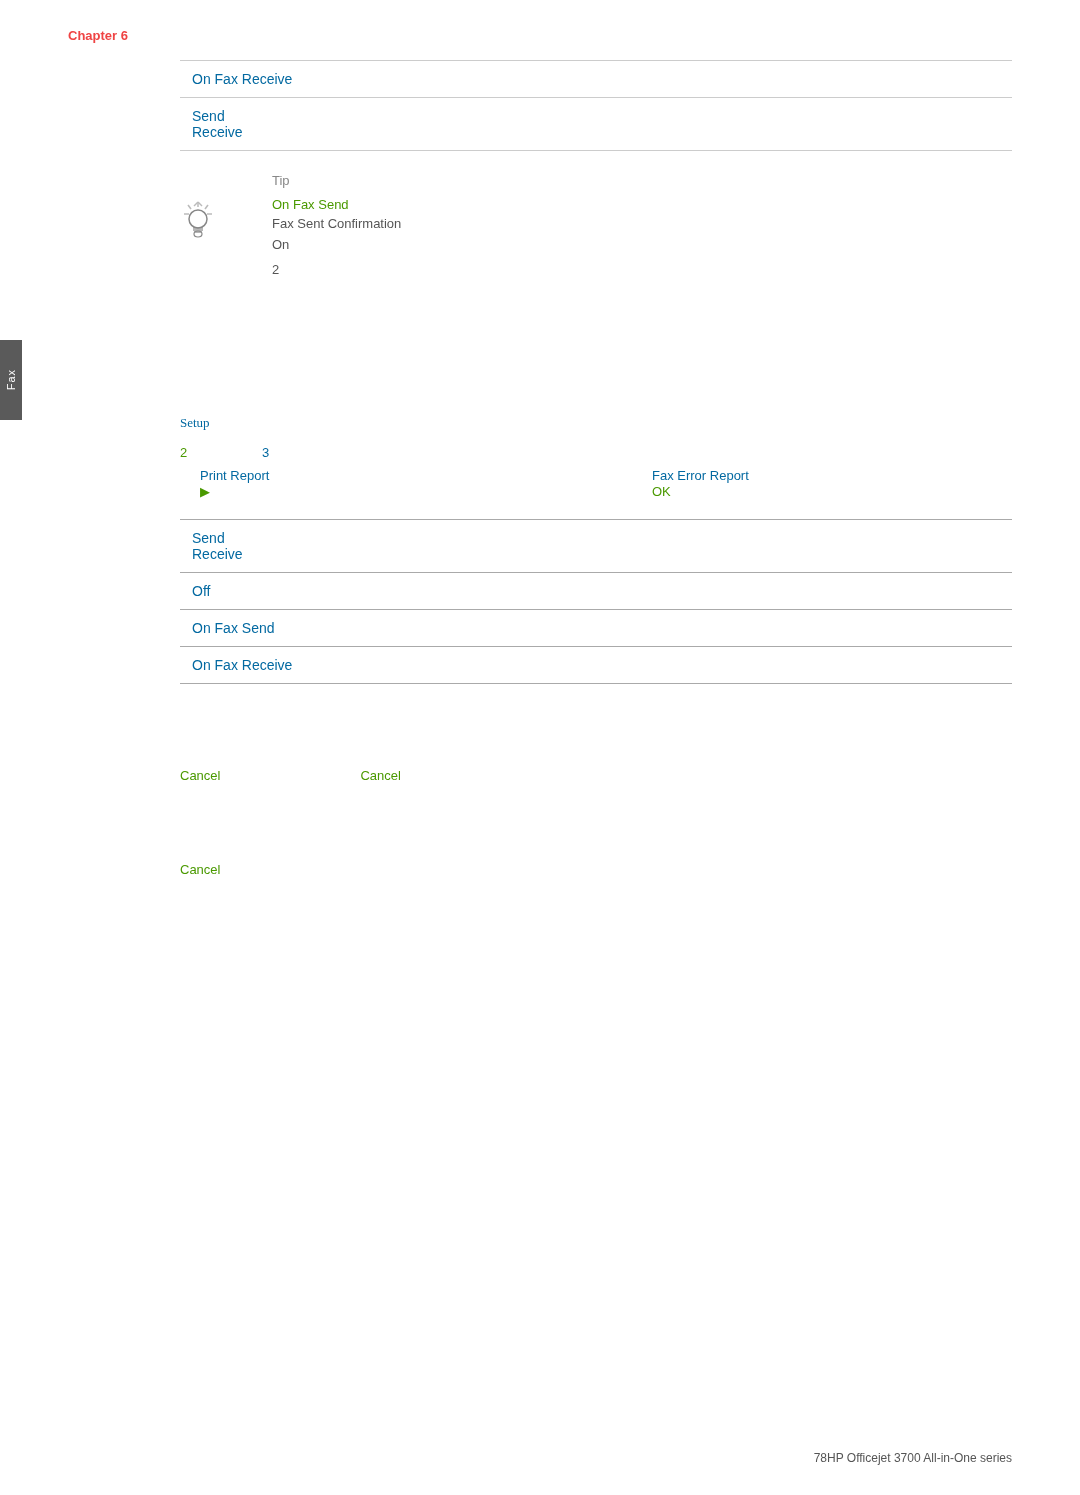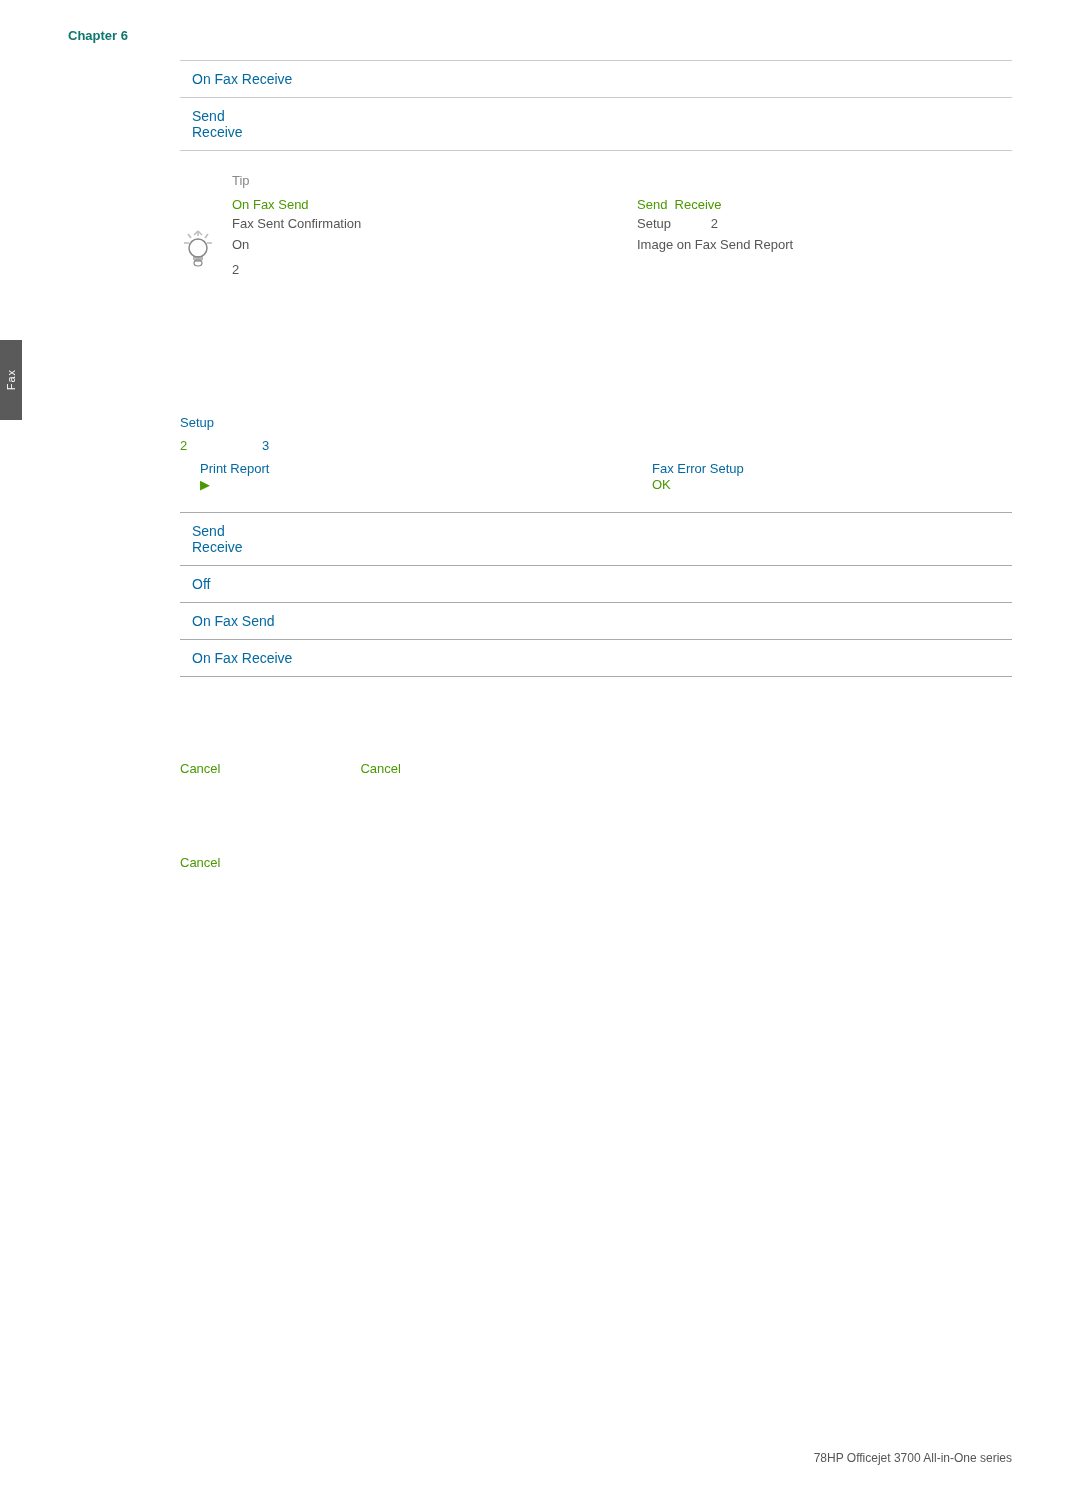--- a/index.html
+++ b/index.html
@@ -40,21 +40,21 @@
       letter-spacing: 1px;
     }
 
     
     .chapter-heading {
       position: absolute;
       top: 28px;
       left: 68px;
       font-size: 13px;
       font-weight: bold;
-      color: #0f766e;
+      color: #ef4444;
     }
 
     
     .main-content {
       position: absolute;
       top: 60px;
       left: 180px;
       right: 68px;
     }
 
@@ -77,23 +77,24 @@
     .menu-table td:last-child {
       border-left: none;
     }
     .green-text {
       color: #0369a1;
     }
 
     
     .tip-box {
       display: flex;
-      align-items: flex-end;
+      align-items: center;
       margin: 14px 0 20px 0;
       padding: 6px 0;
+      gap: 40px;
     }
     .tip-icon {
       width: 40px;
       height: 50px;
       margin-right: 12px;
       flex-shrink: 0;
       position: relative;
     }
     .tip-content {
       flex: 1;
@@ -246,47 +247,43 @@
           <ellipse cx="18" cy="34" rx="4" ry="3" fill="none" stroke="#888" stroke-width="1.2"></ellipse>
         </svg>
       </div>
       <div class="tip-content">
         <div class="tip-label">Tip</div>
         <div class="tip-columns">
           <div class="tip-col">
             <span class="step-num green-text">On Fax Send</span><br>
             <span class="step-text">Fax Sent Confirmation<br>On</span>
           </div>
-          <div class="tip-col">
-            <span class="step-num green-text">Send&nbsp; Receive</span><br>
-            <span class="step-text">Setup &nbsp;&nbsp;&nbsp;&nbsp;&nbsp;&nbsp;&nbsp;&nbsp;&nbsp;&nbsp;2<br>Image on Fax Send Report</span>
-          </div>
         </div>
         <div style="margin-top:4px;color:#555;font-size:13px;">2</div>
       </div>
     </div>
 
     <div style="height: 80px;"></div>
 
     <div class="steps-section">
-      <div style="display:flex; align-items:flex-start; margin-bottom:8px;">
+      <div style="display:flex; align-items:flex-start; margin-bottom:14px;font-family:Liberation Serif, serif;">
         <span class="green-text" style="font-size:13px; margin-right:8px;">Setup</span>
       </div>
       <div style="display:flex; align-items:flex-start; margin-bottom:4px;">
         <span class="green-text step-num-green">2</span>
         <span style="margin-left:20px;"></span>
         <span class="green-text" style="font-size:13px; margin-left:40px;">3</span>
       </div>
       <div class="step-block-columns">
         <div class="step-block-col">
           <span class="green-text" style="font-size:13px; display:block;">Print Report</span>
           <span style="color:#4a9900; font-size:13px;">▶</span>
         </div>
         <div class="step-block-col">
-          <span class="green-text" style="font-size:13px; display:block;">Fax Error Setup</span>
+          <span class="green-text" style="font-size:13px; display:block;">Fax Error Report</span>
           <span style="color:#4a9900; font-size:13px;margin-top:48px;">OK</span>
         </div>
       </div>
     </div>
 
     <table class="options-table">
       <tbody>
           <tr>
         <td><span class="green-text">Send<br>Receive</span></td>
         <td></td>

